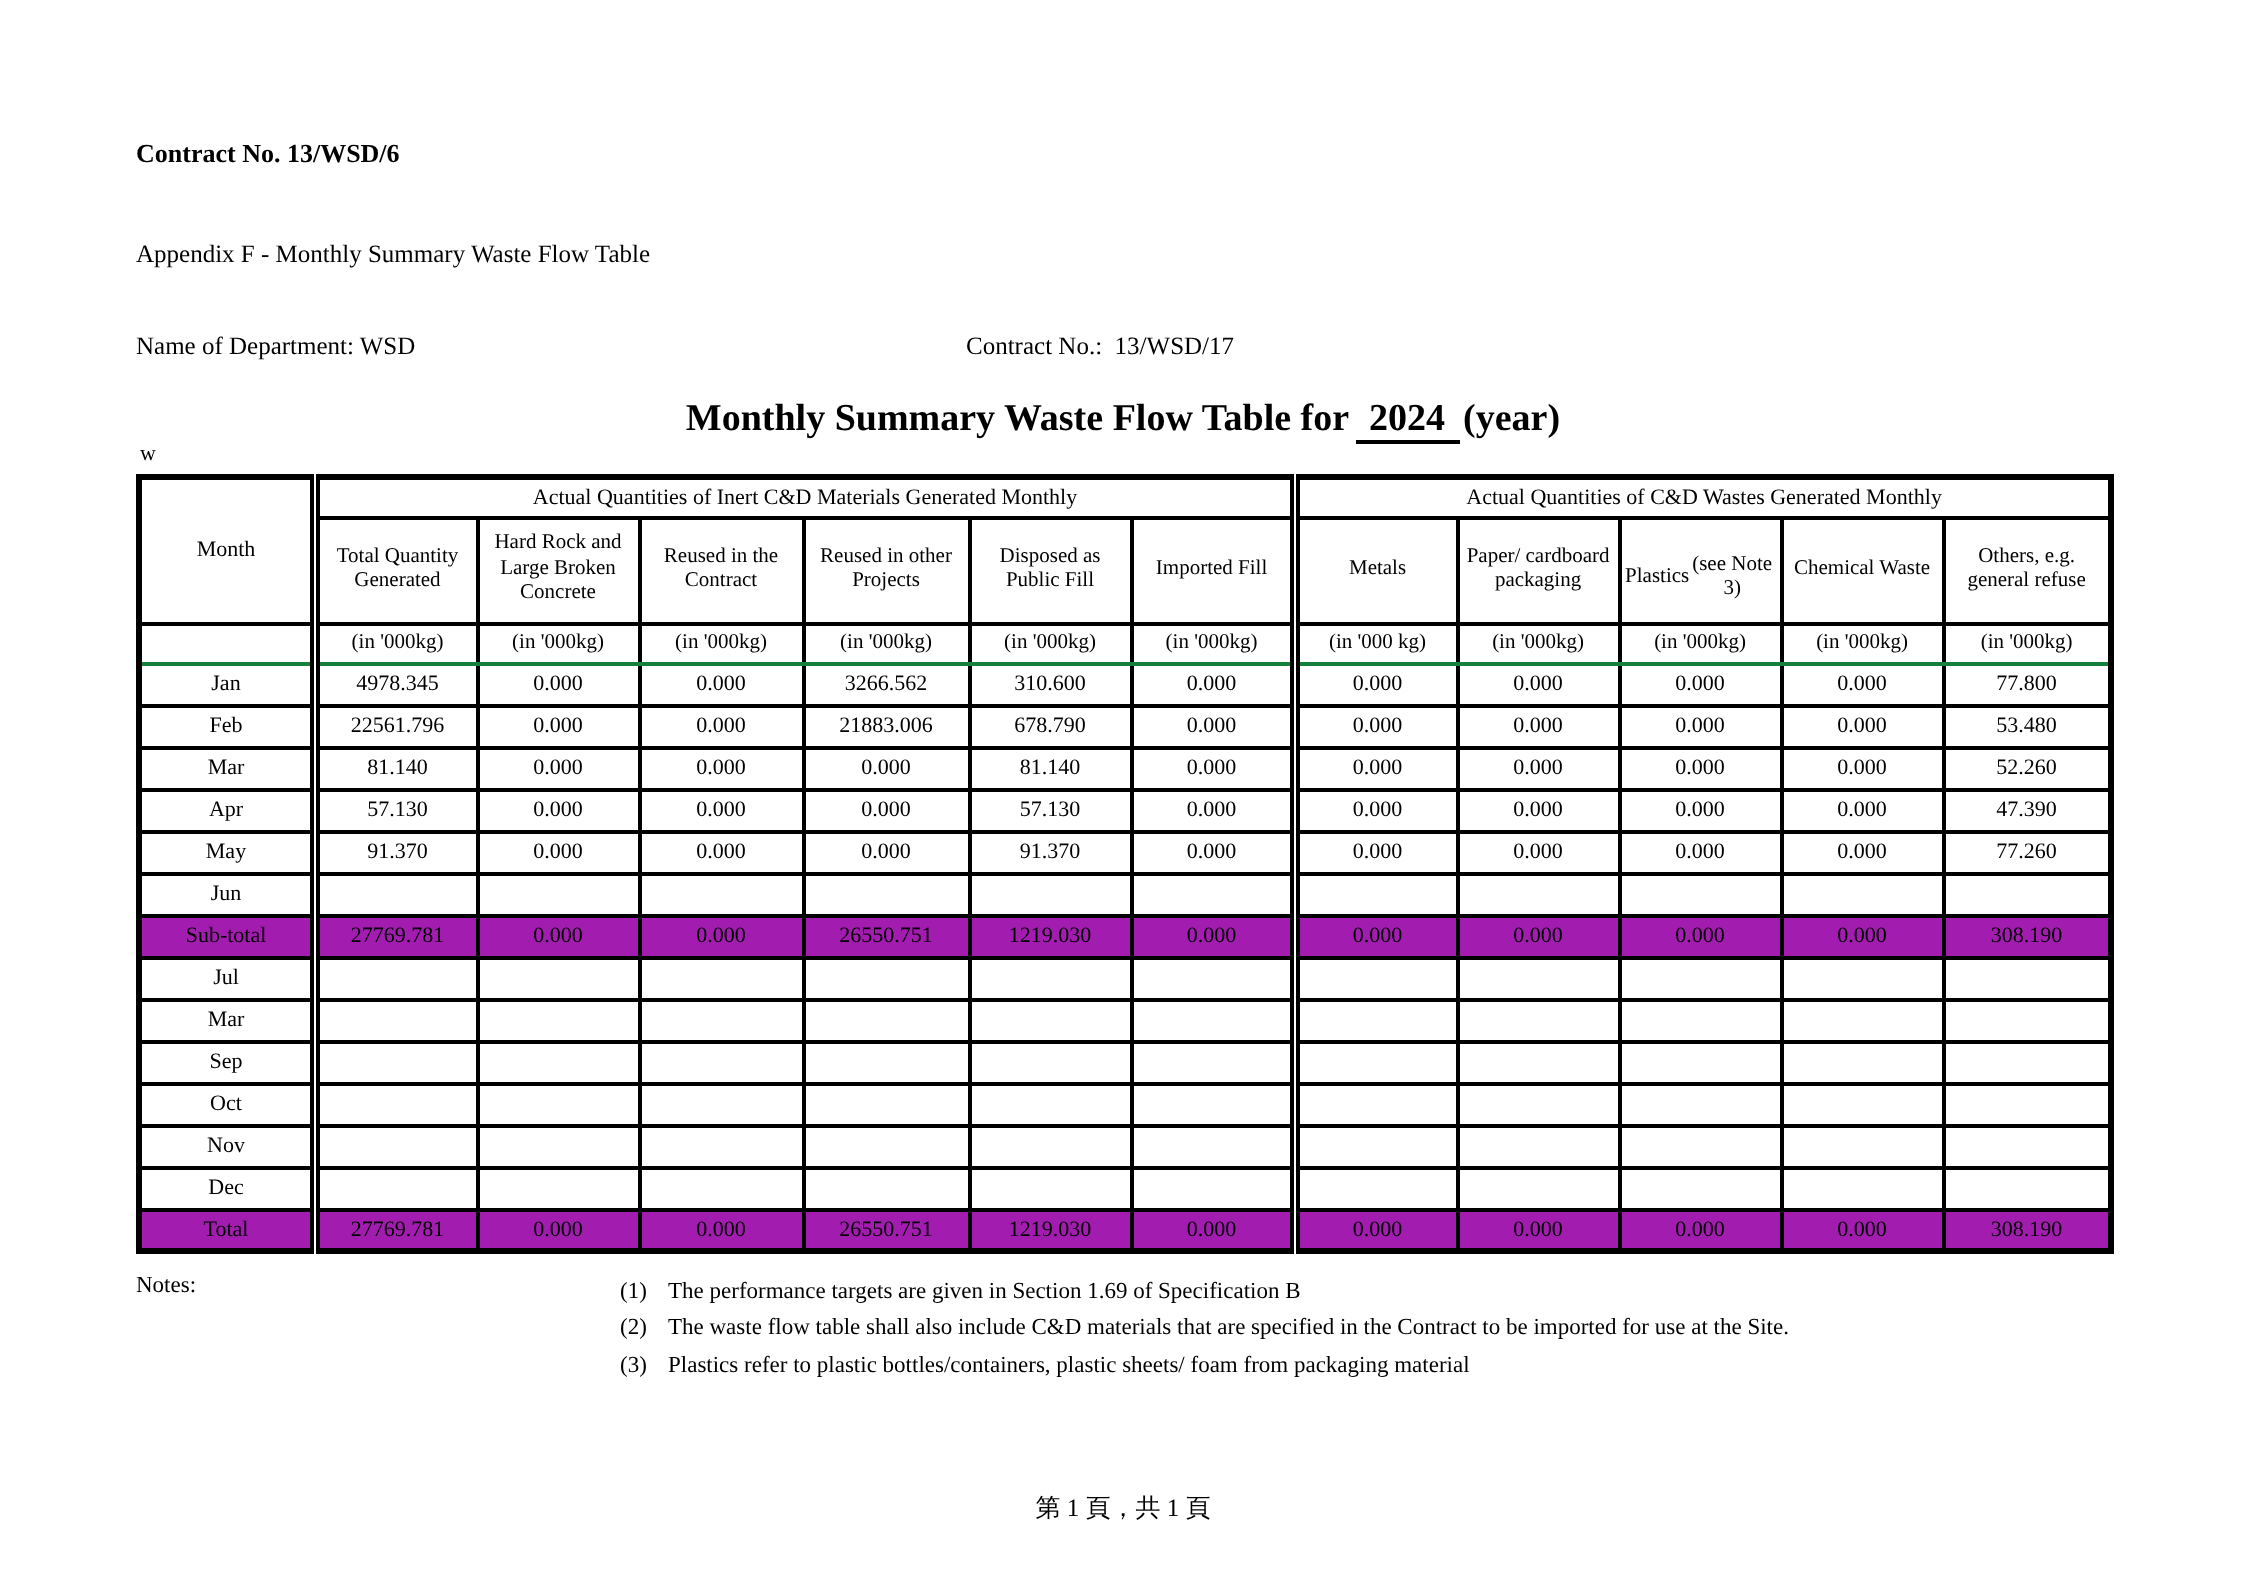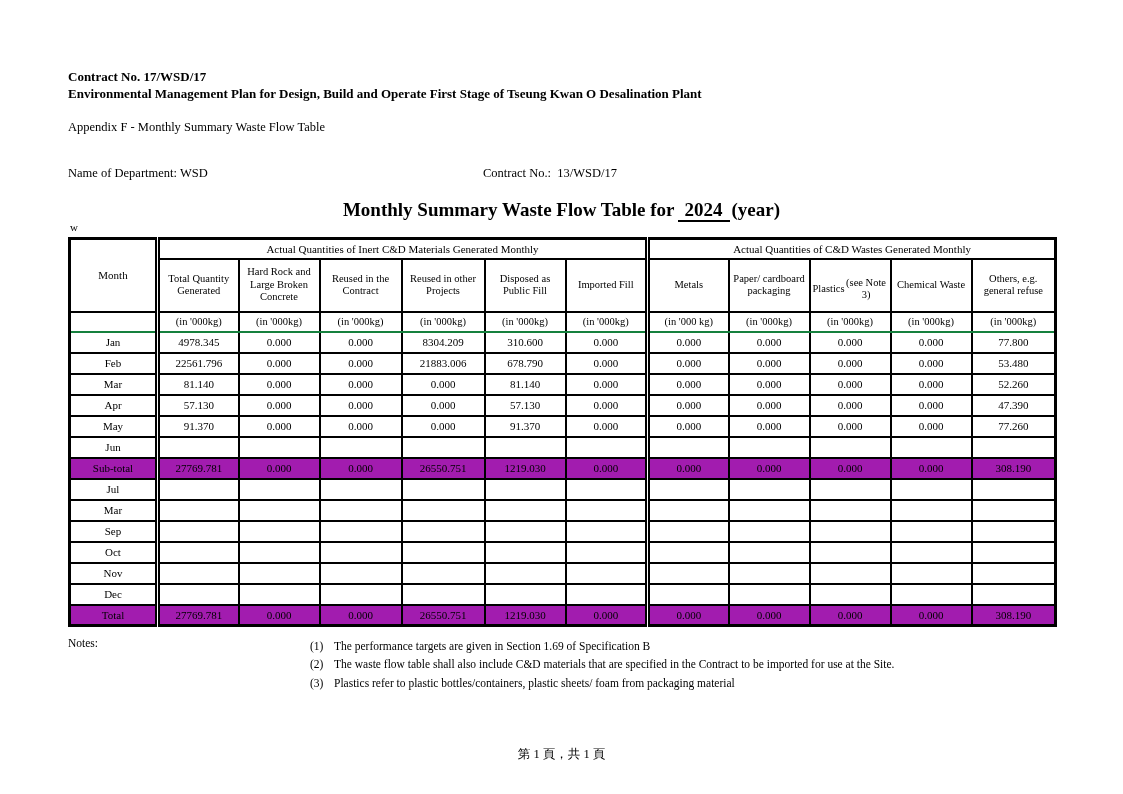--- a/index.html
+++ b/index.html
@@ -54,22 +54,21 @@
   .note-item { display: flex; line-height: 18.3px; }
   .note-num { width: 24px; flex: 0 0 24px; }
   .page-footer { position: absolute; left: 0; right: 0; top: 746px; text-align: center; font-size: 12.5px; }
 </style>
 </head>
 <body>
 
 <div class="page">
 
   <div class="doc-header">
-    <div>Contract No. 17/WSD/17</div>
-    <div>Environmental Management Plan for Design, Build and Operate First Stage of Tseung Kwan O Desalination Plant</div>
+    <div>Contract No. 13/WSD/6</div>
   </div>
 
   <div class="appendix-line">Appendix F - Monthly Summary Waste Flow Table</div>
 
   <div class="dept-label">Name of Department: WSD</div>
   <div class="contract-label">Contract No.:  13/WSD/17</div>
 
   <div class="doc-title">
     <span>Monthly Summary Waste Flow Table for</span><span class="year-u">2024</span><span>(year)</span>
   </div>
@@ -129,21 +128,21 @@
         <td>(in '000kg)</td>
         <td>(in '000kg)</td>
       </tr>
     </thead>
     <tbody>
         <tr>
           <td>Jan</td>
           <td class="sep">4978.345</td>
           <td>0.000</td>
           <td>0.000</td>
-          <td>8304.209</td>
+          <td>3266.562</td>
           <td>310.600</td>
           <td>0.000</td>
           <td class="sep">0.000</td>
           <td>0.000</td>
           <td>0.000</td>
           <td>0.000</td>
           <td>77.800</td>
         </tr>
         <tr>
           <td>Feb</td>

